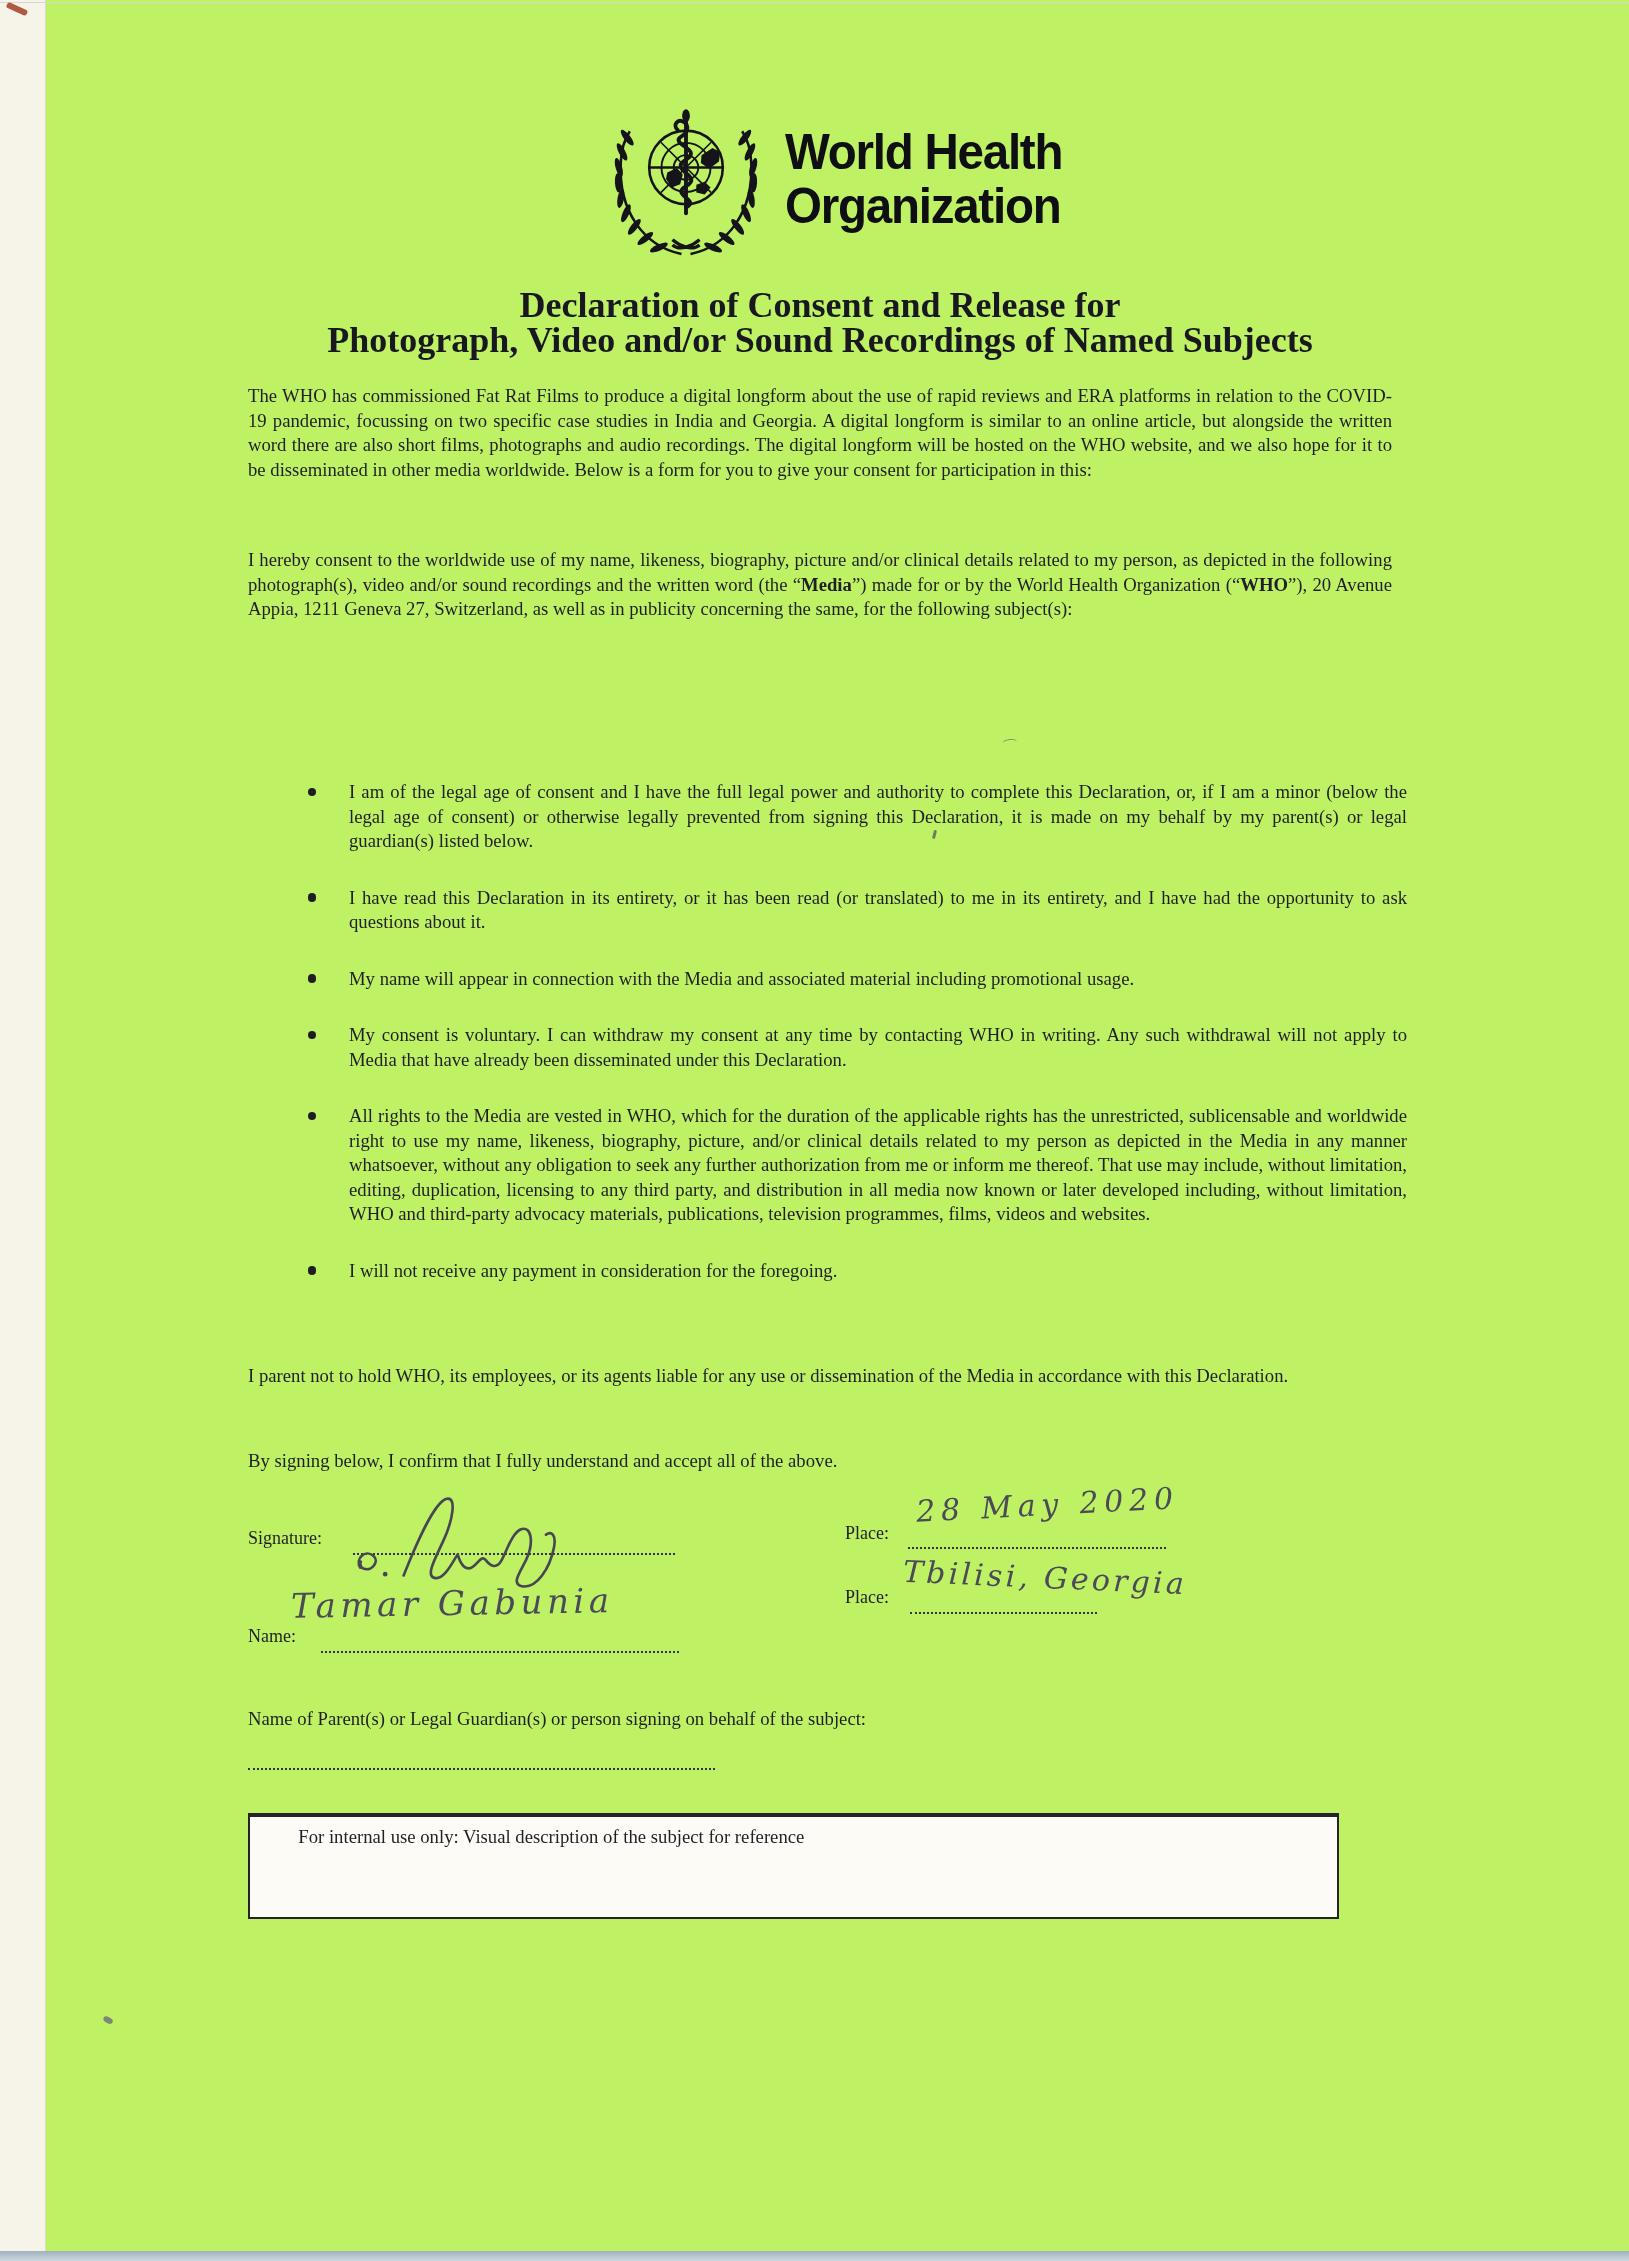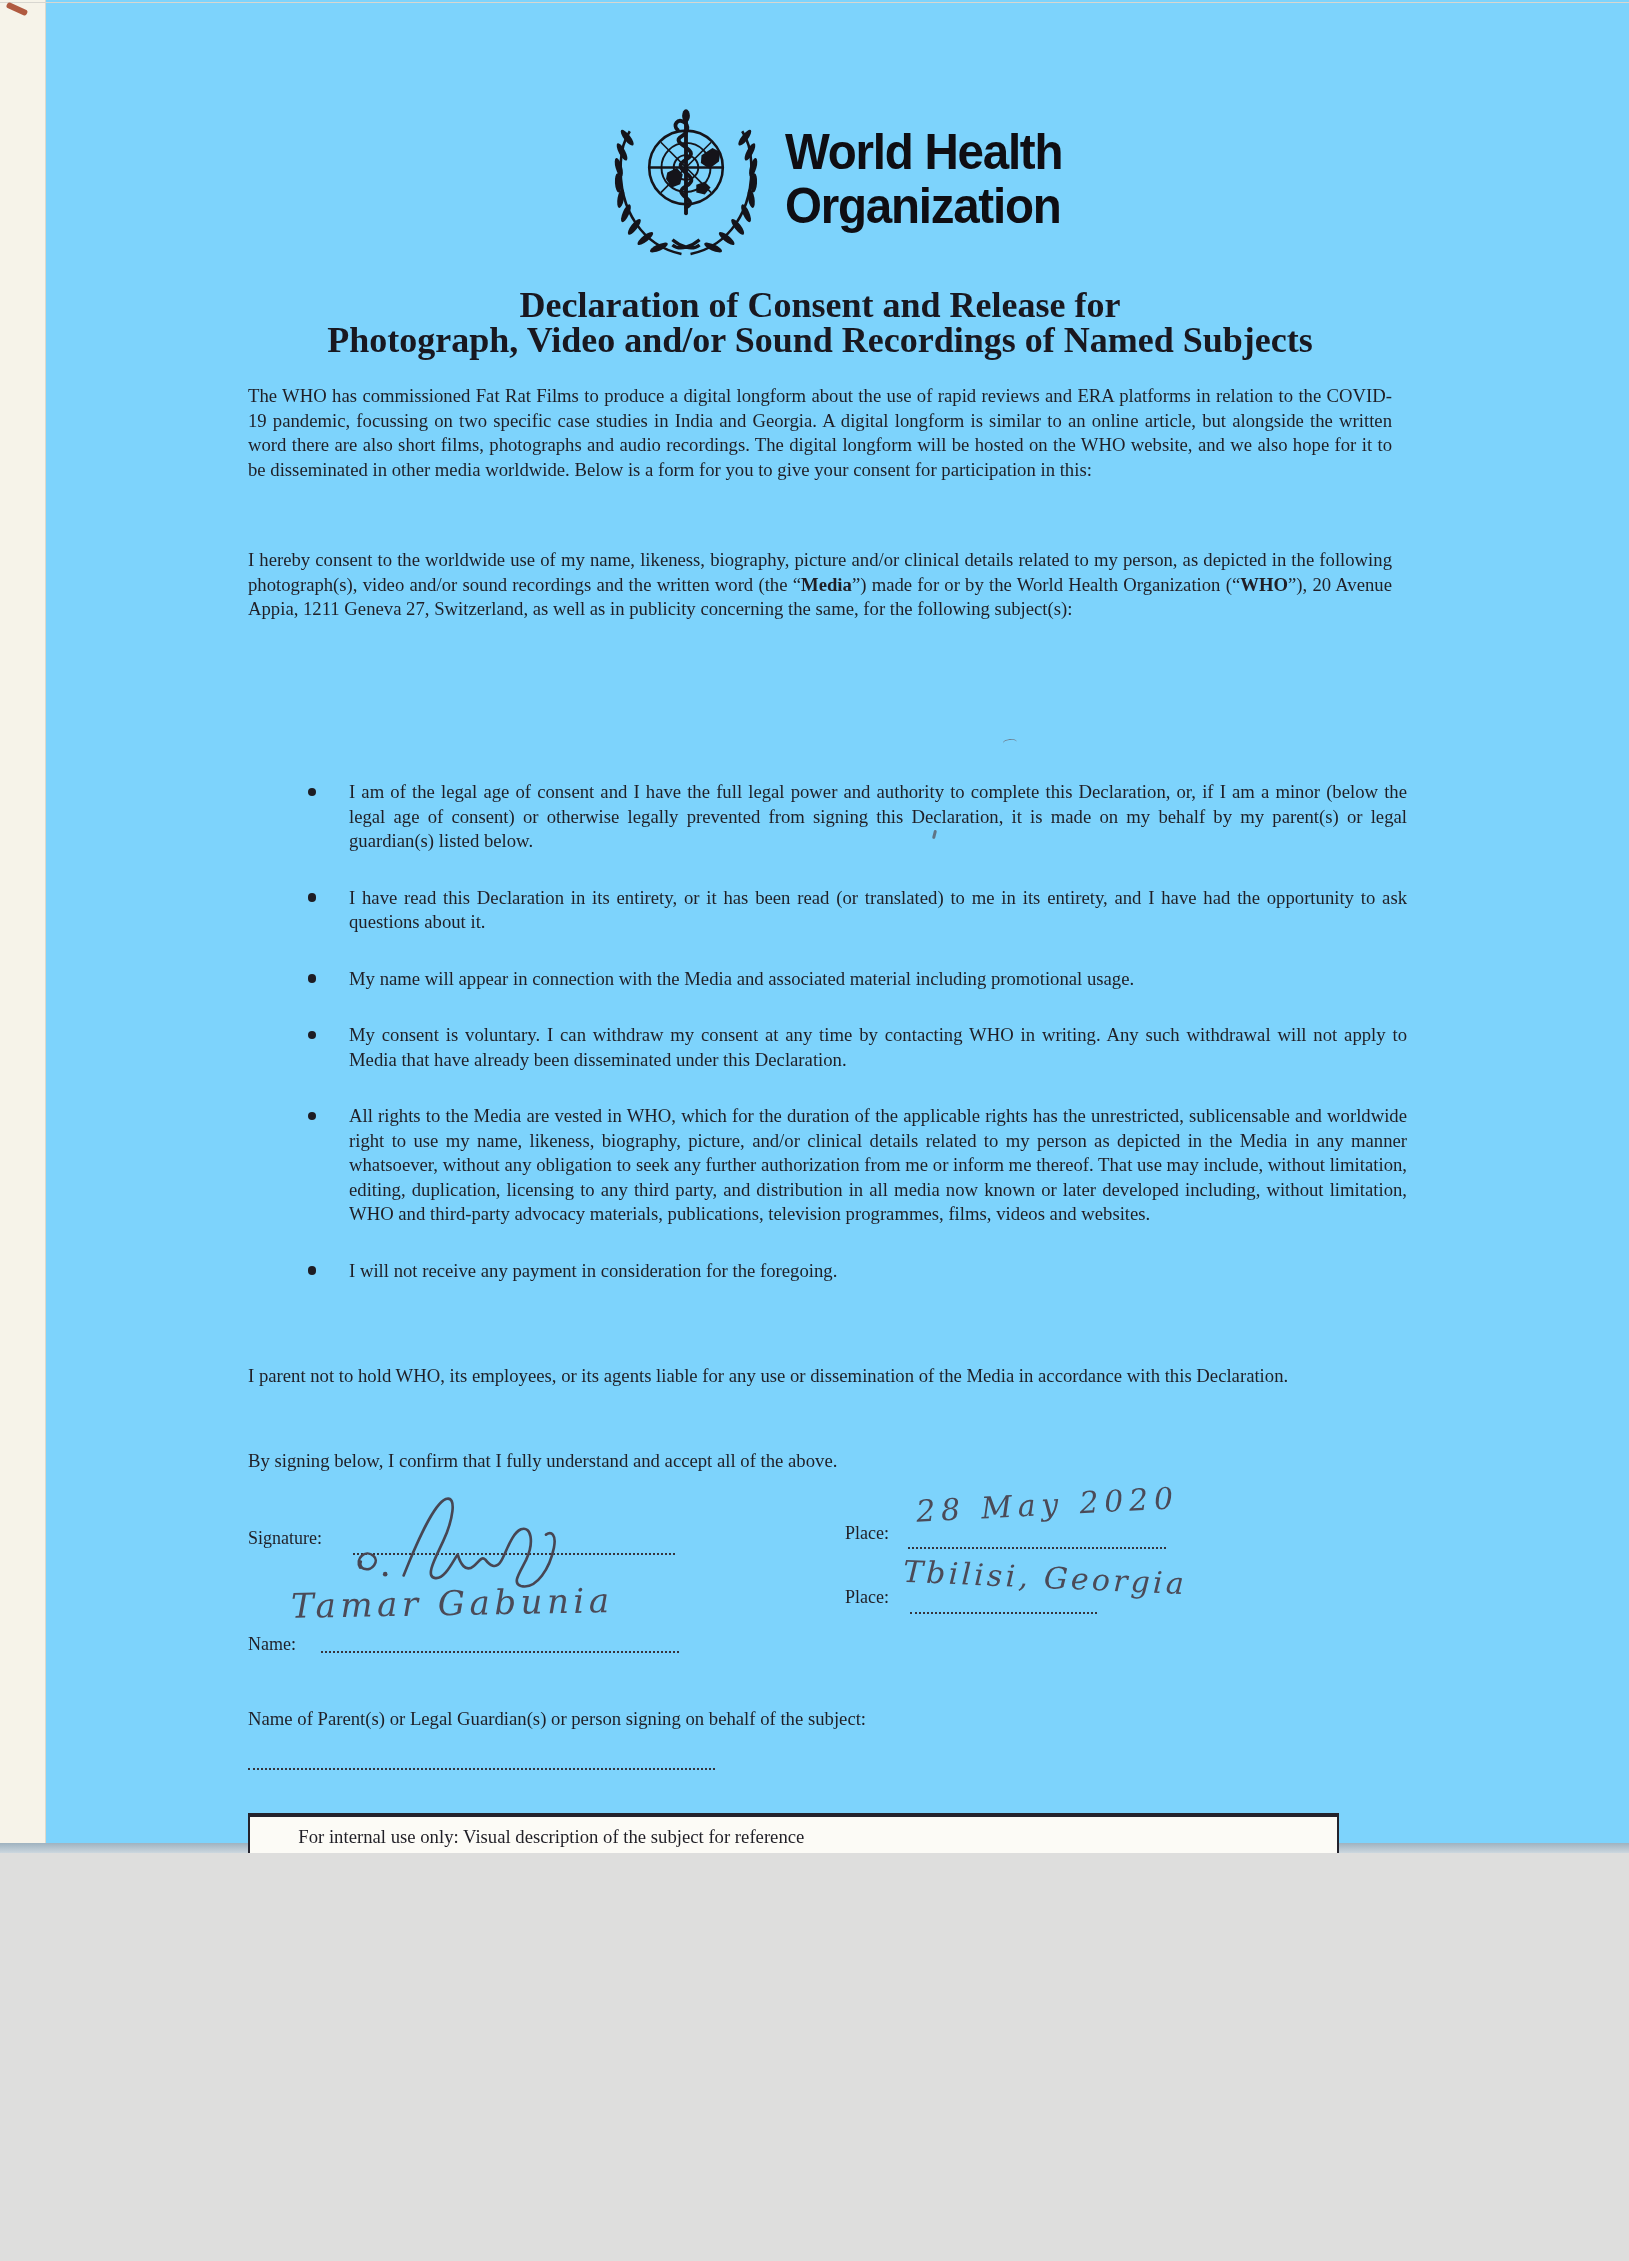--- a/index.html
+++ b/index.html
@@ -1,20 +1,20 @@
 <!DOCTYPE html>
 <html style="font-size:10.3px"><head>
 <meta charset="utf-8">
 <style>
   html,body{margin:0;padding:0;background:#dededd;}
   .page{
     position:relative;
-    width:1630px;height:1853px;
+    width:1630px;height:2261px;
     margin:0 auto;
-    background:#7dd3fc;
+    background:#bef264;
     overflow:hidden;
     font-family:"Liberation Serif",serif;
     color:#201f26;
   }
   
   .edge-left{position:absolute;left:0;top:0;width:45px;height:100%;
     background:#f6f3e9;border-right:0.6px solid #ddd9cb;}
   .edge-top{position:absolute;left:0;top:1.9px;width:100%;height:1.3px;background:#d8d6d0;}
   .red-mark{position:absolute;left:6.4px;top:5.8px;width:22px;height:5.8px;background:#a8492e;
     border-radius:2.6px;transform:rotate(24deg);opacity:.9;}
@@ -150,21 +150,21 @@
 
   <span class="field-label" style="left:248px;top:1528px;">Signature:</span>
   <div class="leader" style="left:353px;top:1553px;width:322px;"></div>
 
   <span class="field-label" style="left:845px;top:1523px;">Place:</span>
   <div class="leader" style="left:908px;top:1547px;width:258px;"></div>
 
   <span class="field-label" style="left:845px;top:1587px;">Place:</span>
   <div class="leader" style="left:910px;top:1612px;width:187px;"></div>
 
-  <span class="field-label" style="left:248px;top:1626px;margin-top:8px;">Name:</span>
+  <span class="field-label" style="left:248px;top:1626px;">Name:</span>
   <div class="leader" style="left:321px;top:1651px;width:358px;"></div>
 
   <svg class="sig-svg" viewBox="0 0 380 220">
     <g stroke="#474653" stroke-width="4" fill="none" stroke-linecap="round" stroke-linejoin="round">
       <path d="M18 148 c-8 -14 8 -28 20 -18 c10 8 -2 24 -14 20 c-5 -2 -7 -7 -5 -11"></path>
       <path d="M84 160 C100 120 128 52 148 44 C166 38 158 78 144 108 C132 134 116 162 132 164 C146 166 158 140 166 128 C170 142 178 156 190 146 C198 140 202 130 208 136 C214 144 224 152 232 138 C240 124 248 96 262 90 C278 84 282 110 270 136 C260 156 248 172 262 176 C286 182 306 148 312 118 C316 98 308 92 300 98"></path>
     </g>
     <circle cx="56" cy="158" r="3.5" fill="#474653"></circle>
   </svg>
   <span class="ink ink-date">28 May 2020</span>

